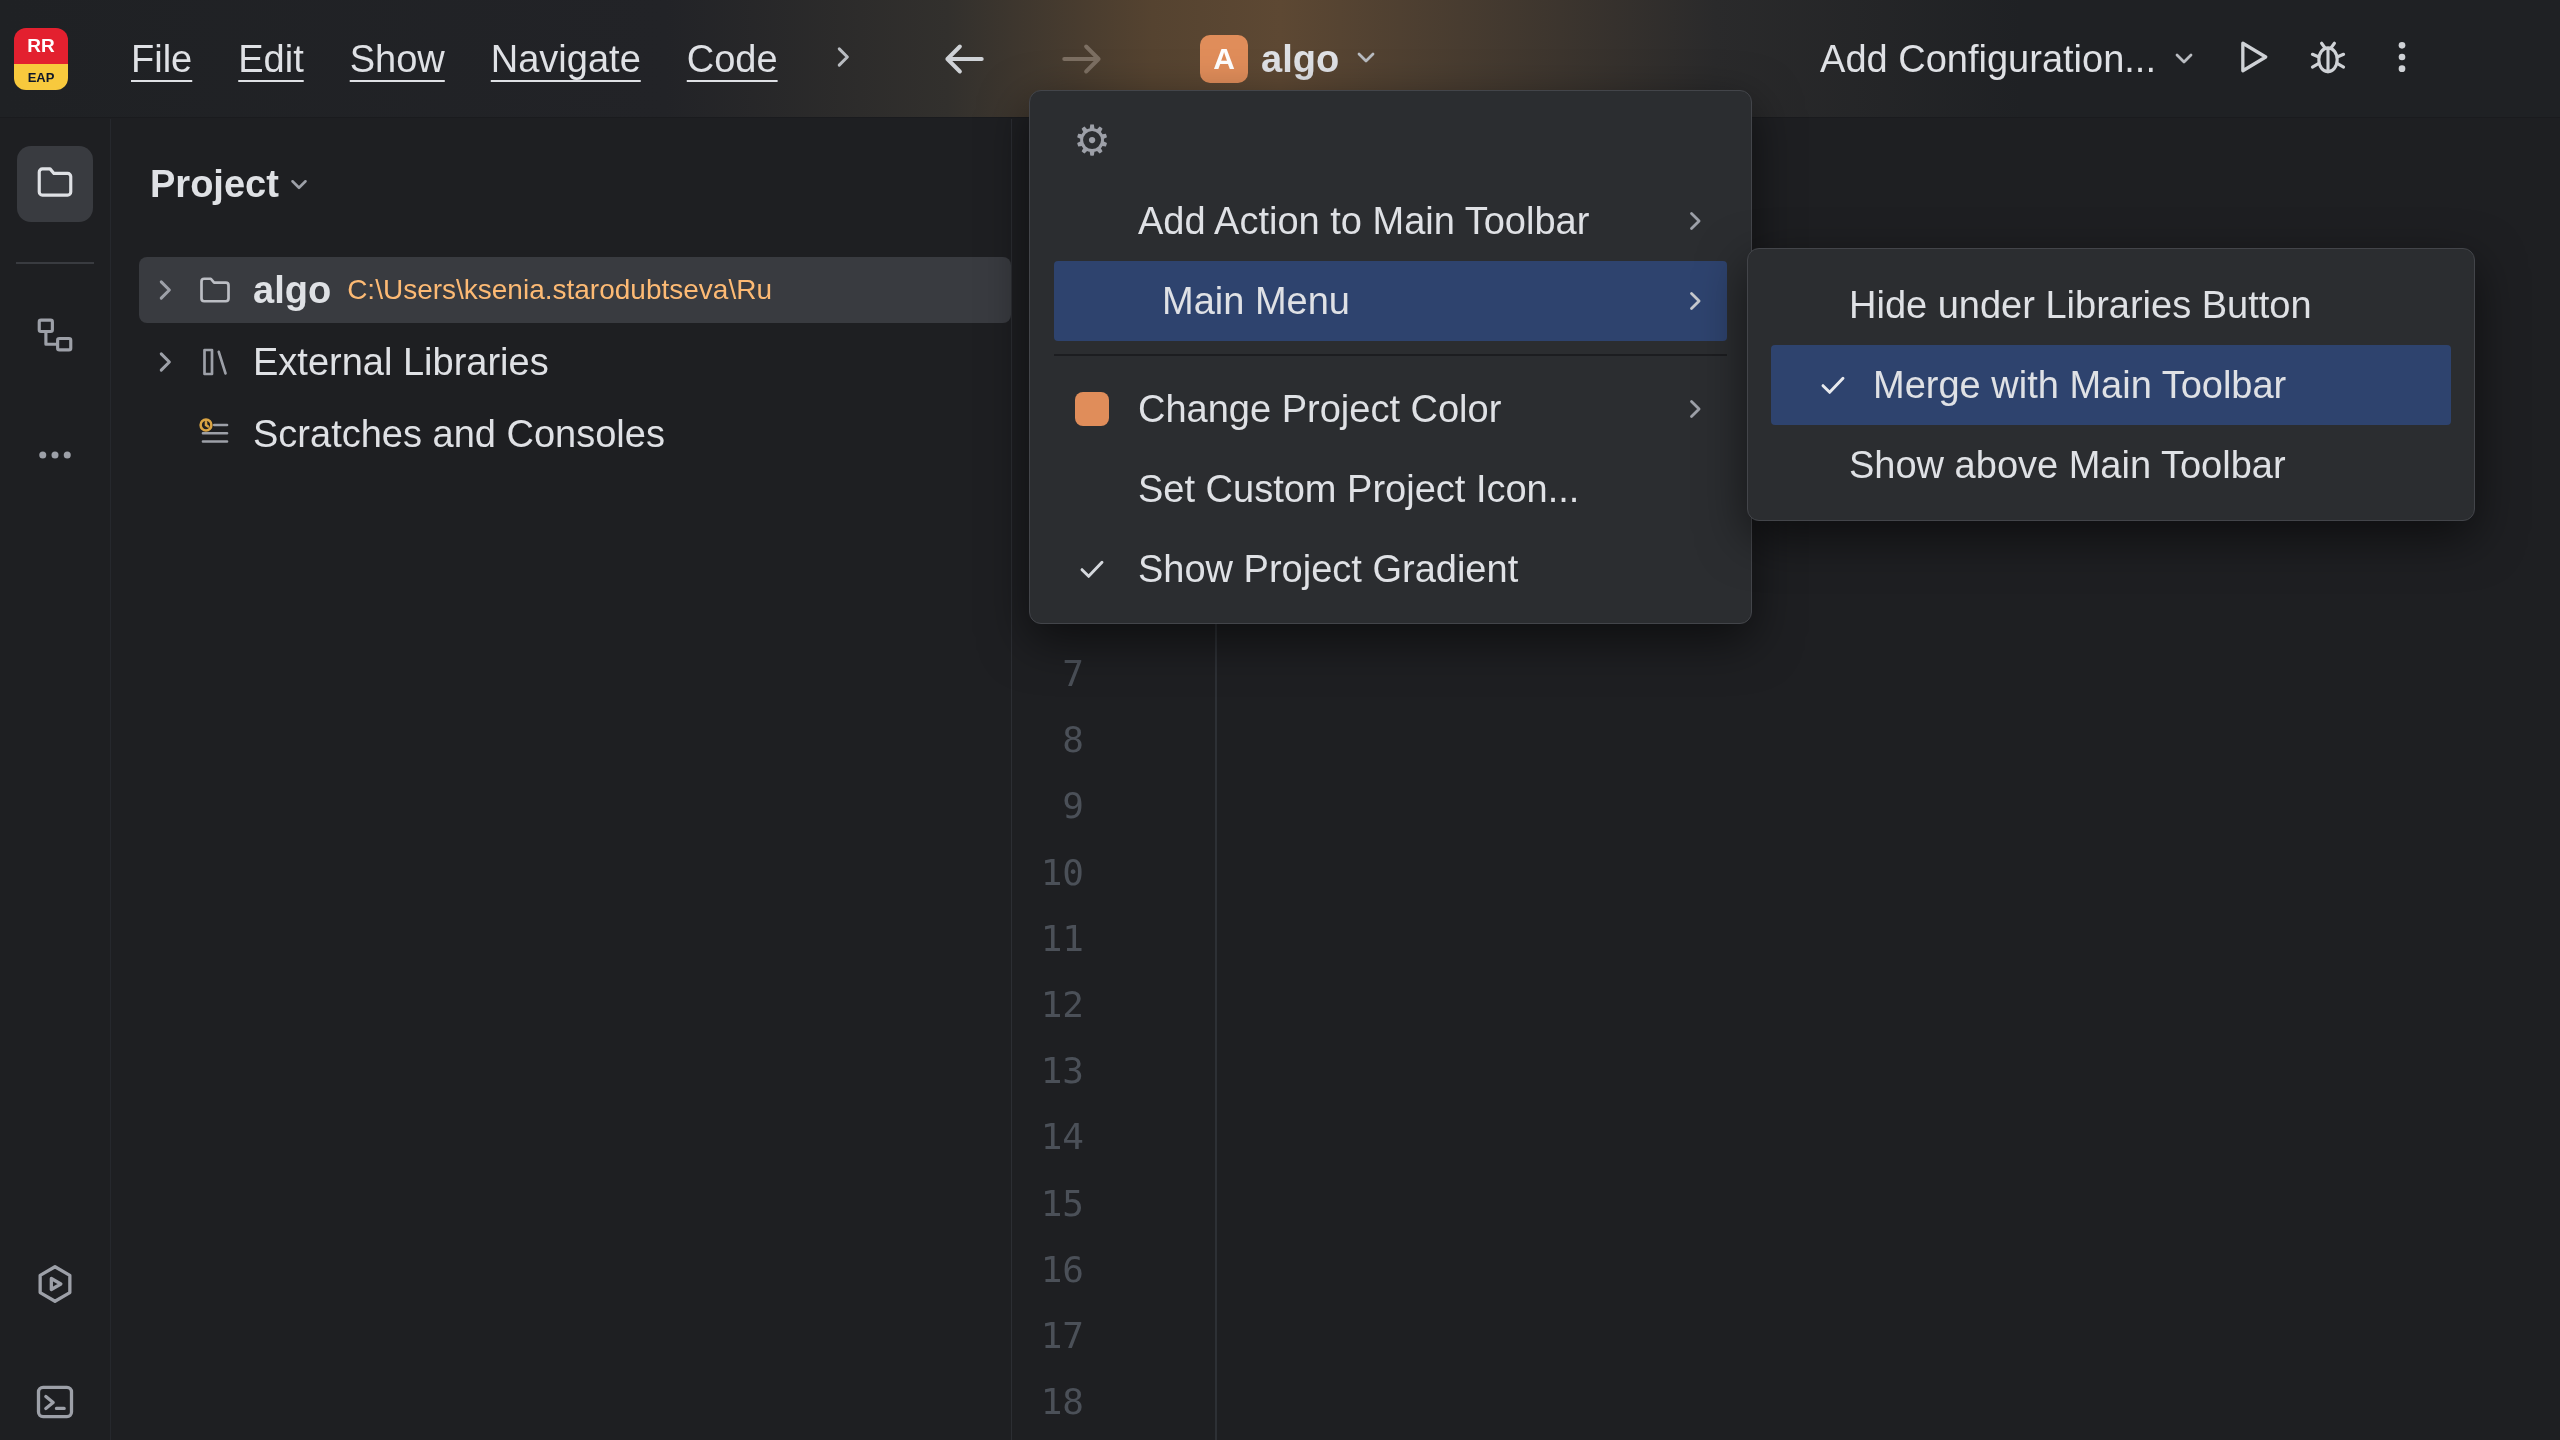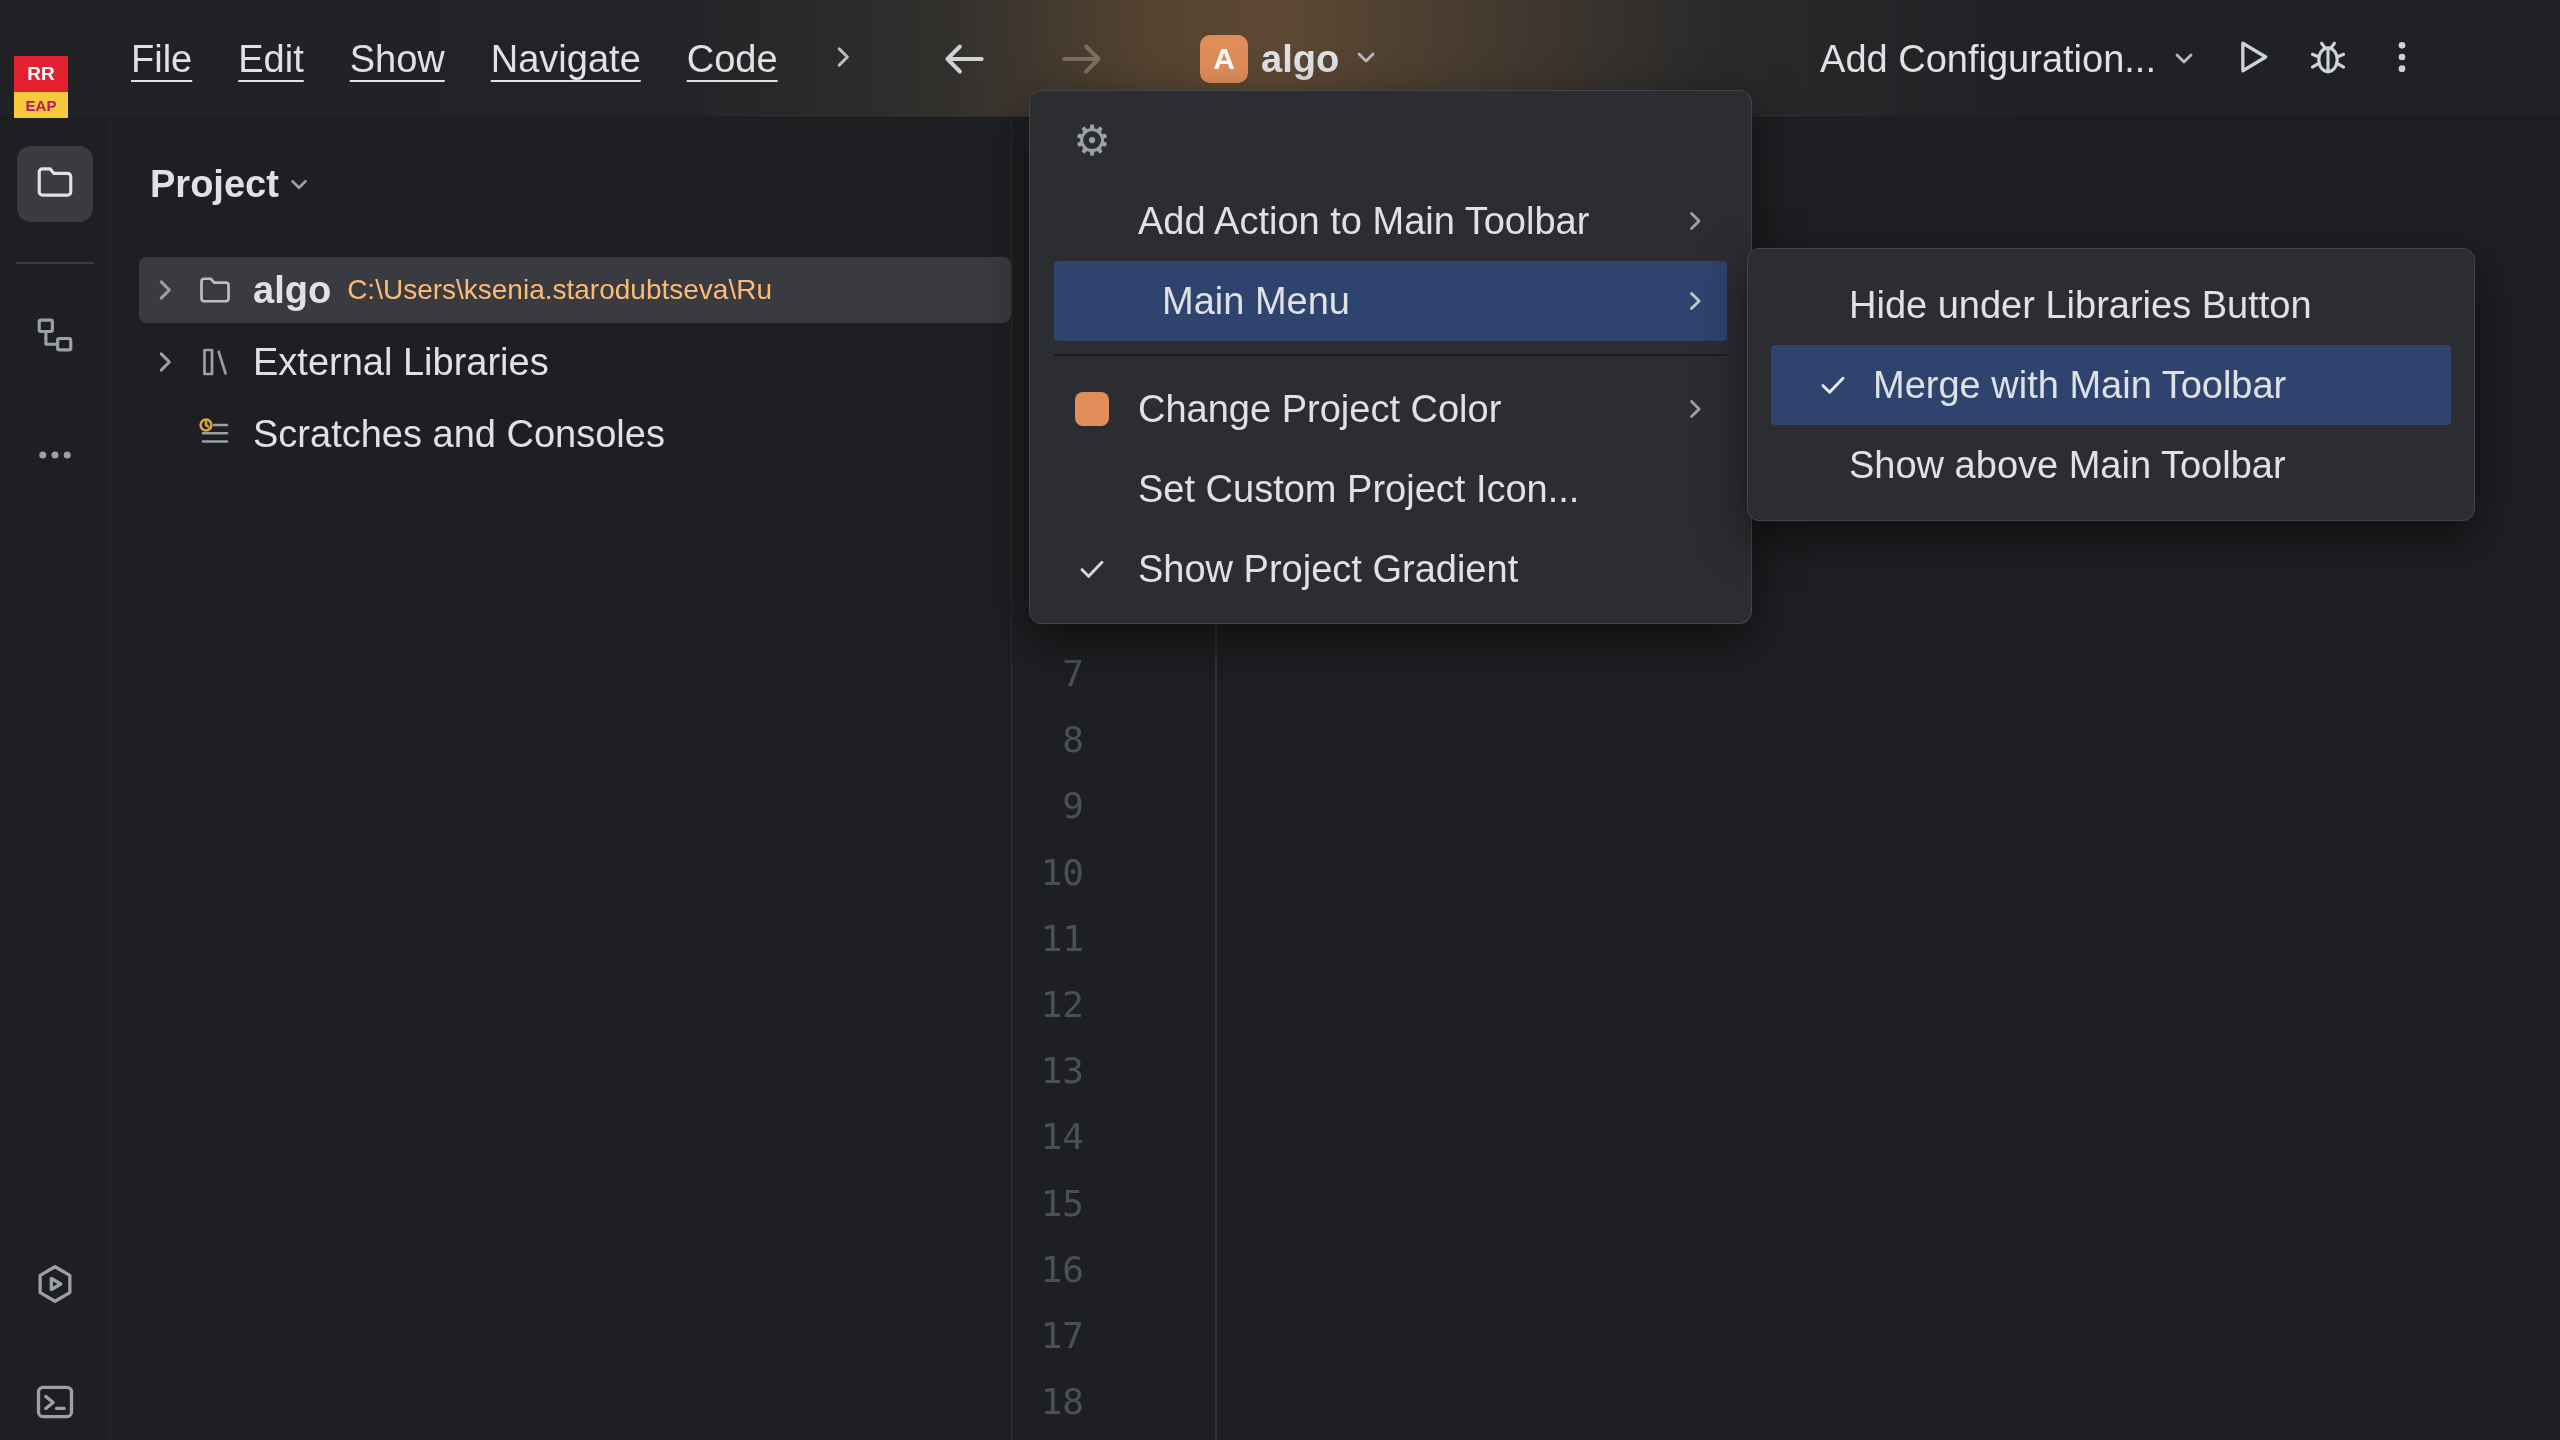--- a/index.html
+++ b/index.html
@@ -16,26 +16,26 @@
   .toolbar {
     position:absolute; left:0; top:0; width:2560px; height:118px;
     background:linear-gradient(90deg,
       #1f2124 0%, #222327 26%, #32302d 37%,
       #554330 45%, #5d4833 50%, #483c30 57%,
       #2a2a2b 67%, #1f2124 79%, #1f2124 100%);
     border-bottom:1px solid #1a1b1e;
   }
   .logo {
     position:absolute; left:14px; top:28px; width:54px; height:62px;
-    border-radius:0; overflow:hidden; display:flex; flex-direction:column;margin-top:28px;
+    border-radius:12px; overflow:hidden; display:flex; flex-direction:column;
   }
   .logo-top { flex:1.4; background:#e3202f; color:#fff; font-weight:bold;
     font-size:19px; display:flex; align-items:center; justify-content:center; }
-  .logo-bottom { flex:1; background:#f8c93d; color:#be185d; font-weight:bold;
-    font-size:15px; display:flex; align-items:center; justify-content:center; }
+  .logo-bottom { flex:1; background:#f8c93d; color:#0f172a; font-weight:bold;
+    font-size:13px; display:flex; align-items:center; justify-content:center; }
 
   .menubar { position:absolute; left:108px; top:0; height:118px; display:flex; align-items:center; }
   .menu-word {
     padding:0 23px; font-size:38px; color:#dfe1e5;
     text-decoration:underline; text-decoration-thickness:2px; text-underline-offset:8px;
   }
   .more-menus { position:absolute; left:828px; top:0; height:118px; display:flex; align-items:center; }
 
   .nav-back { position:absolute; left:938px; top:38px; }
   .nav-fwd  { position:absolute; left:1058px; top:38px; }

